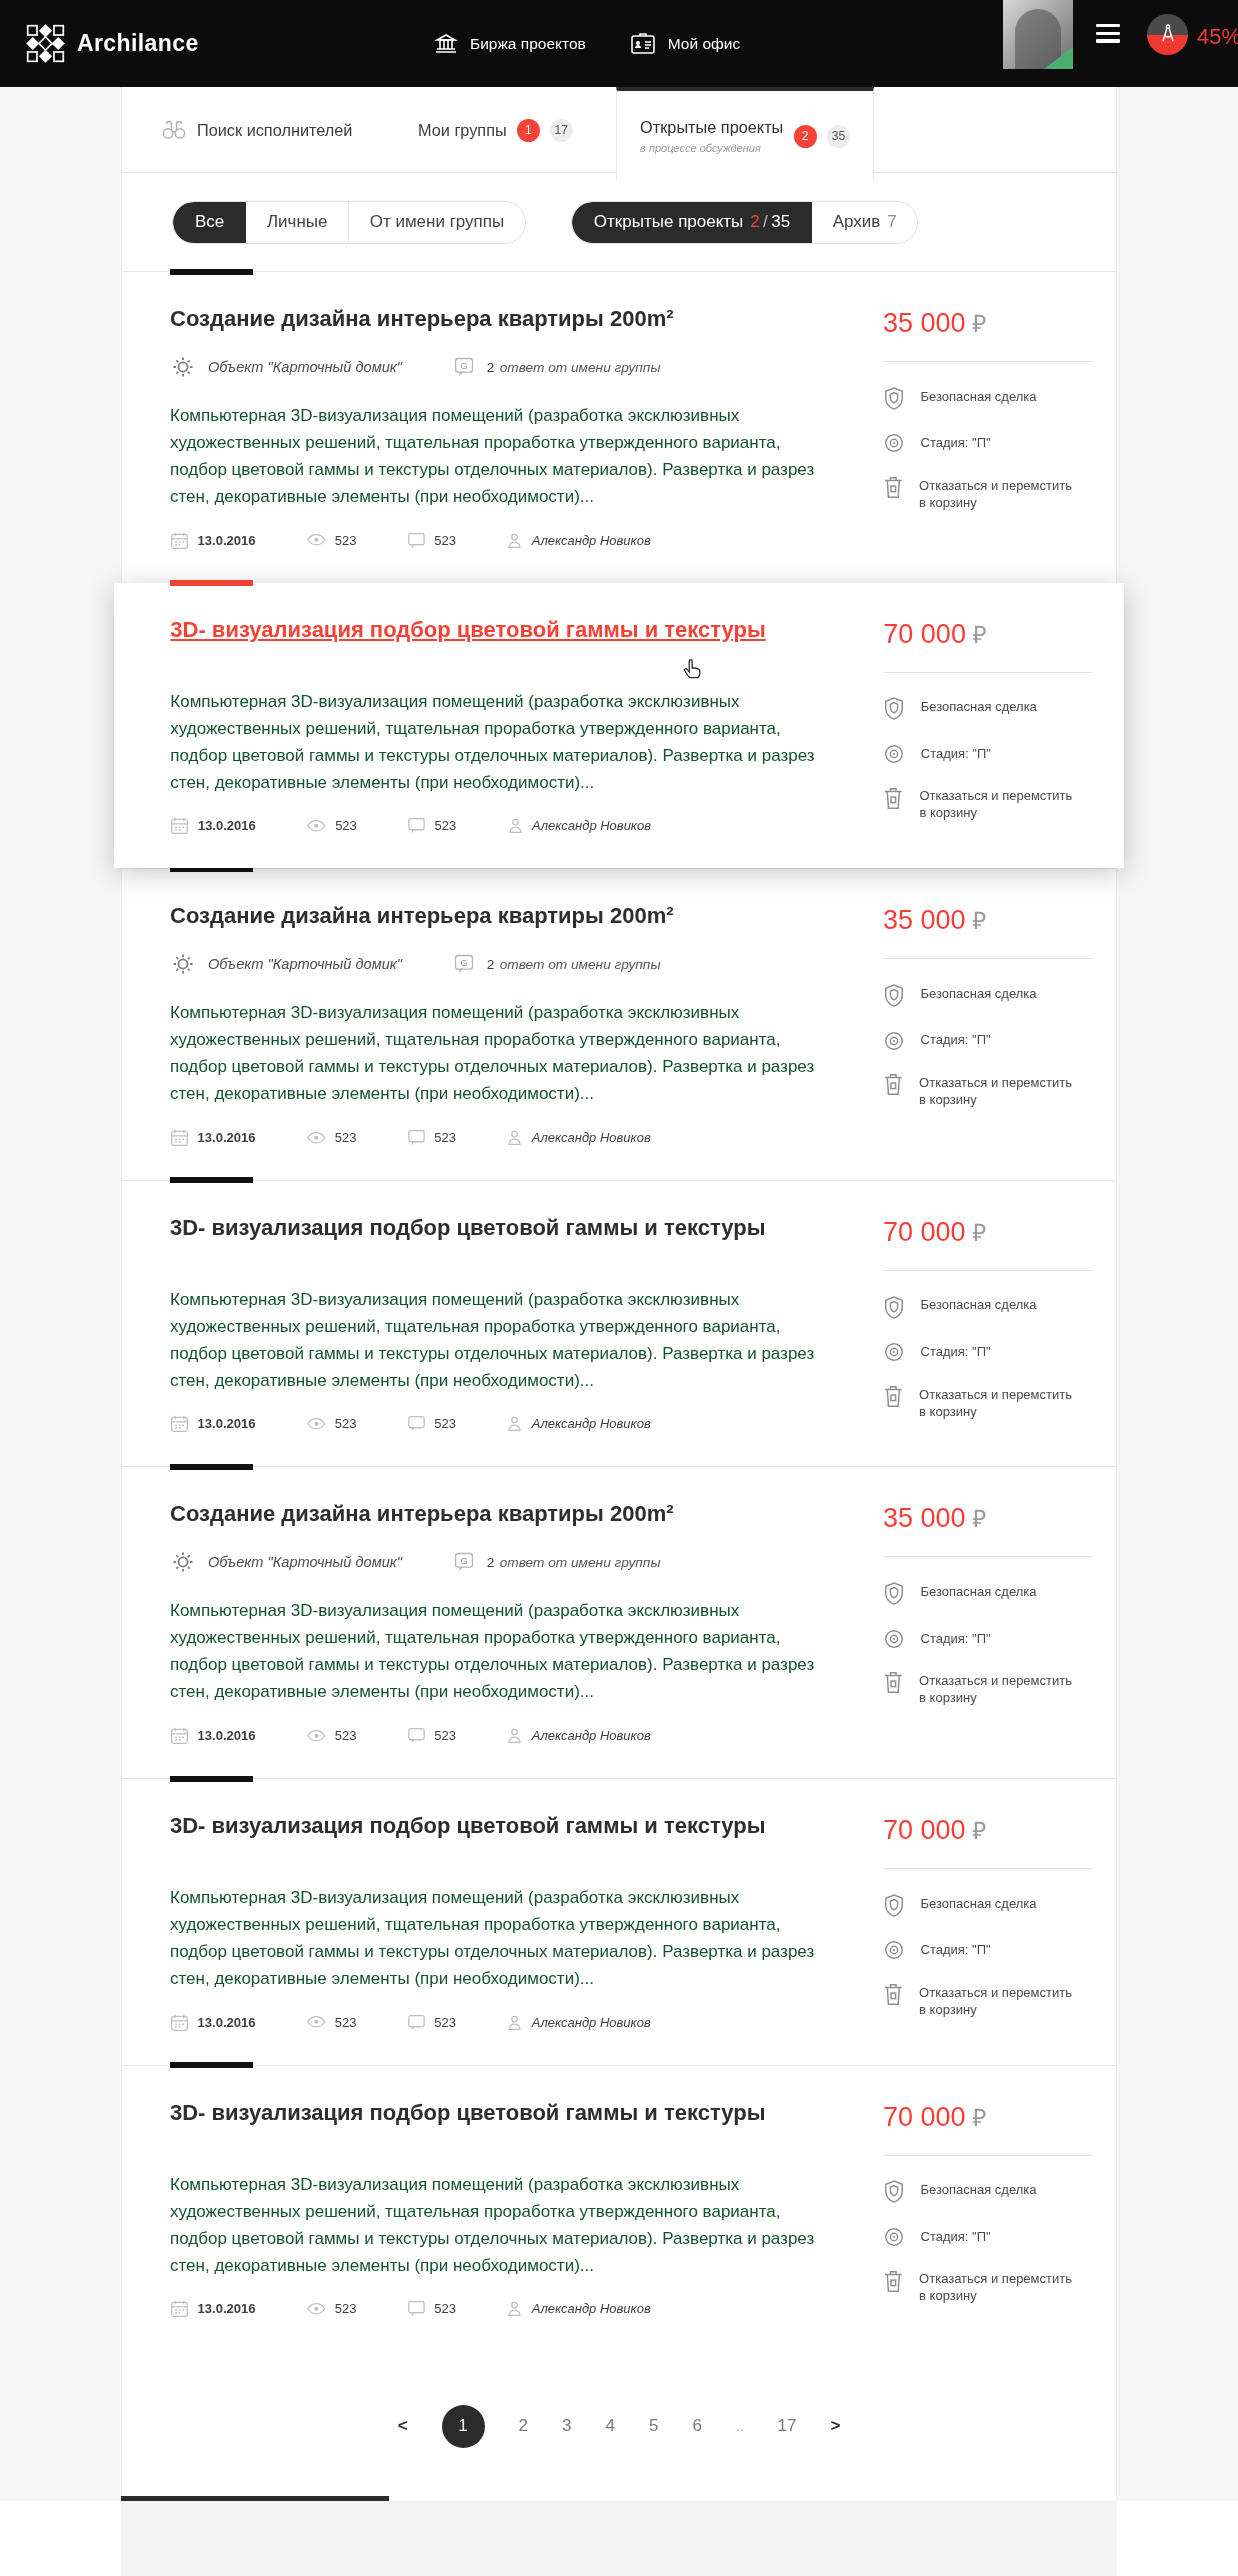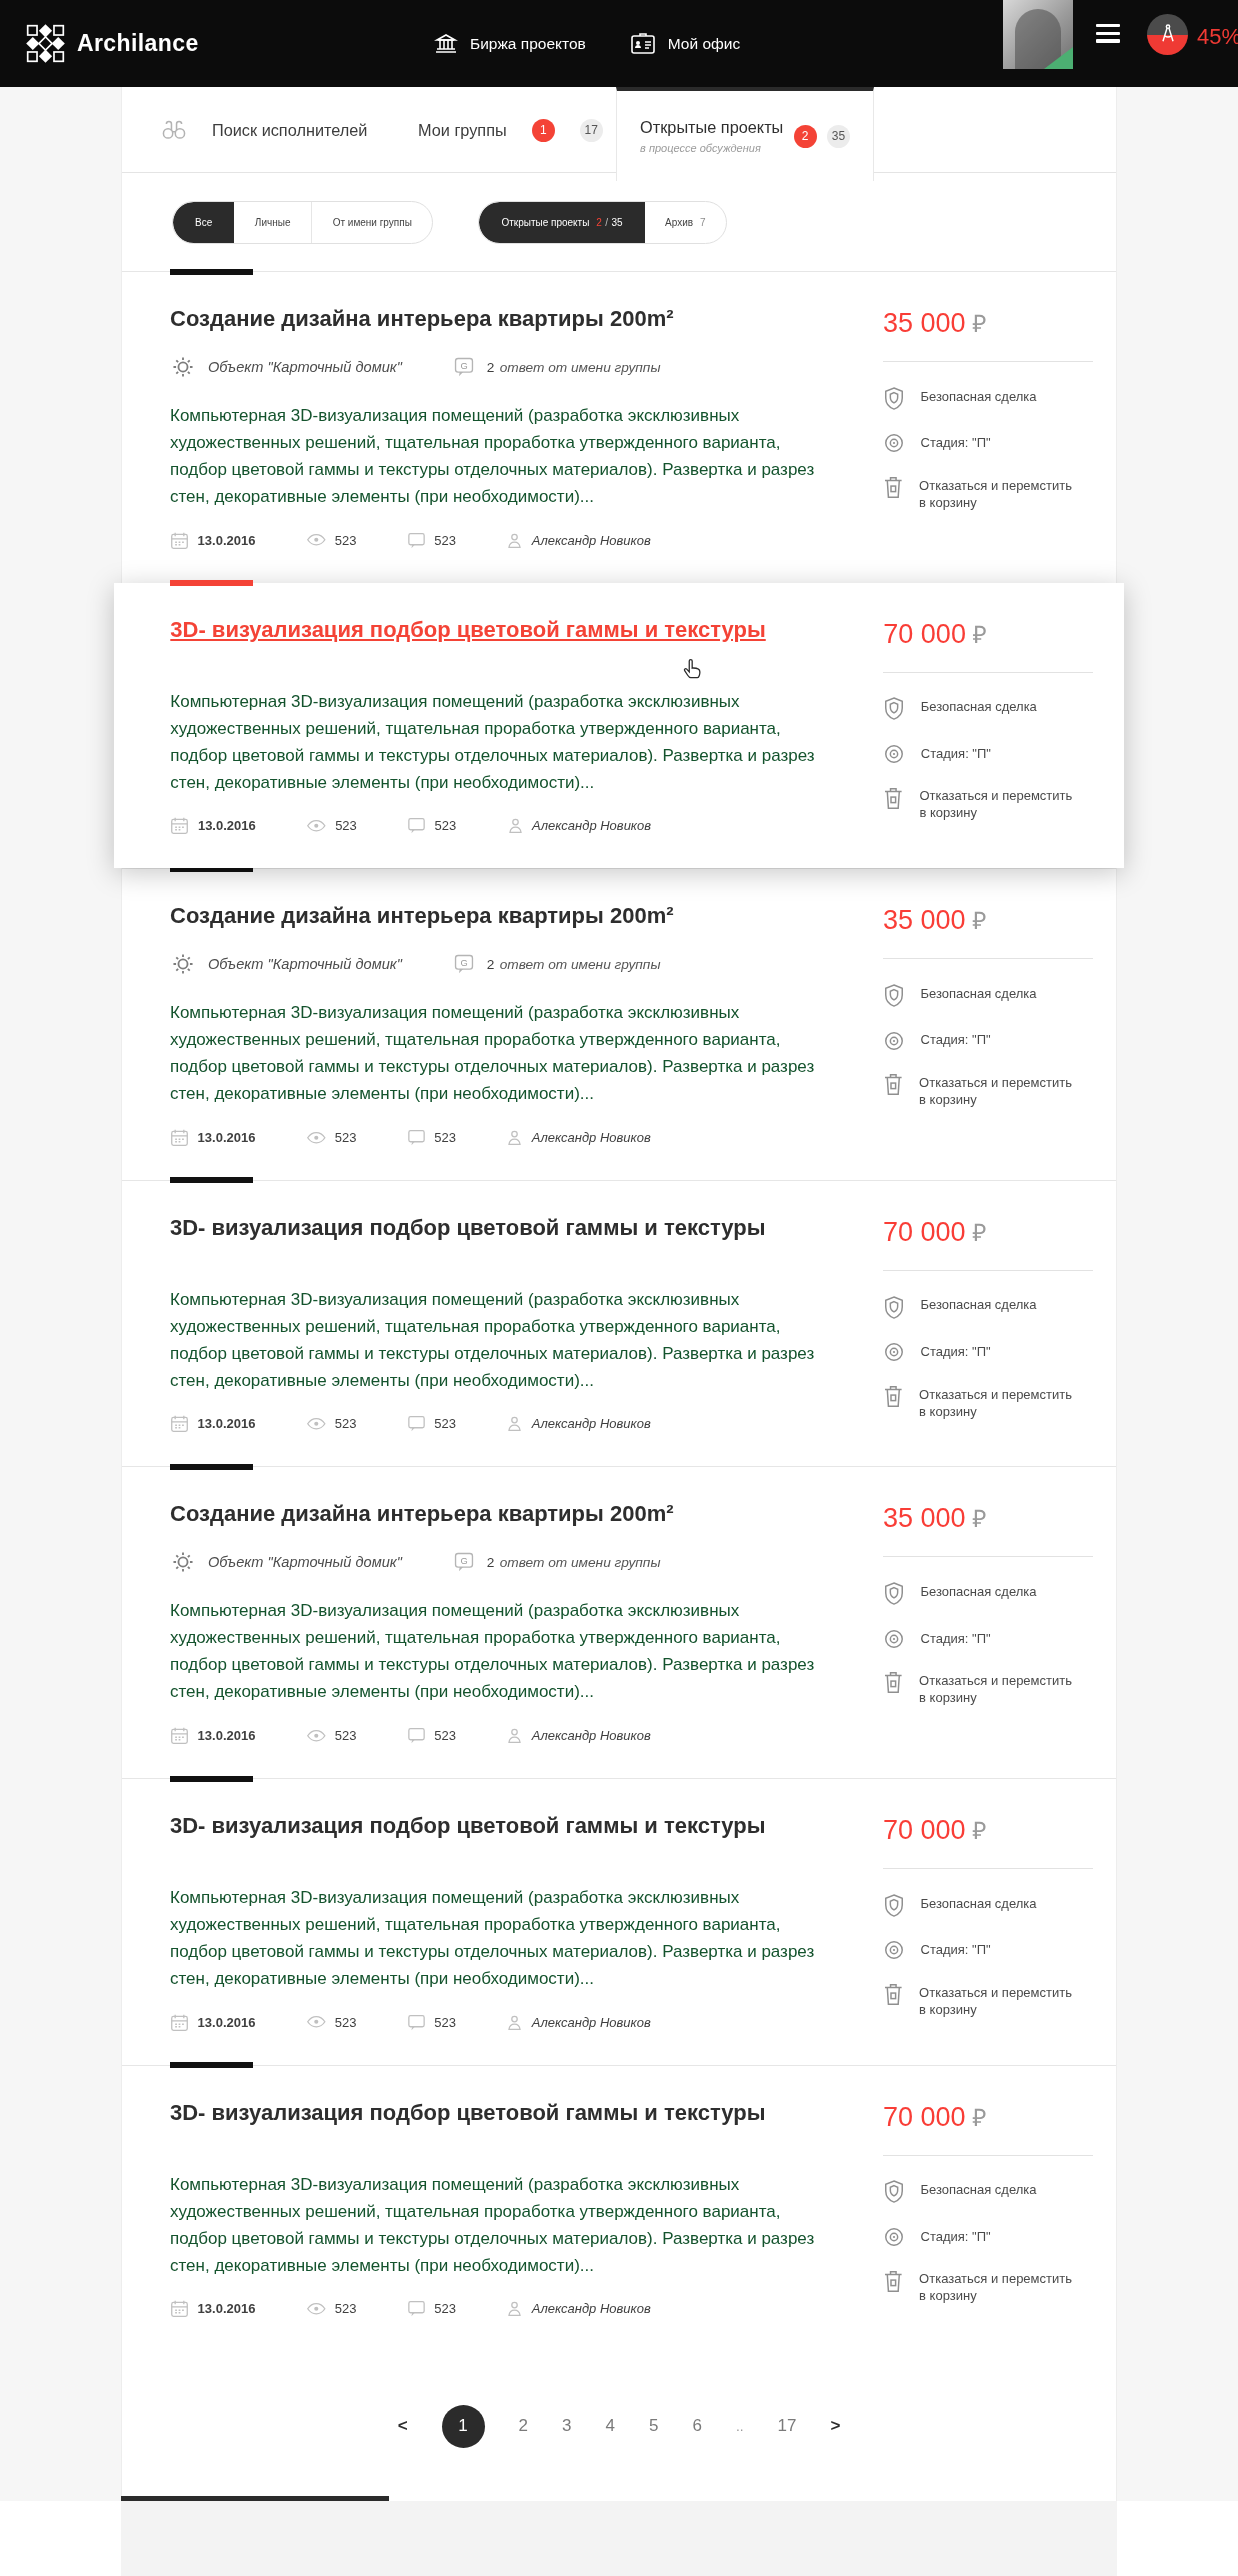--- a/index.html
+++ b/index.html
@@ -26,39 +26,39 @@
 
   
   .main-bg { background:#f6f6f6; }
   .sheet { width:996px; margin:0 auto; background:#fff; border-left:0.9px solid #ededed; border-right:0.9px solid #ededed; }
 
   .page-title { text-align:center; font-family:"Liberation Serif", serif; font-size:30px; color:#2f2f2f;
             padding:34px 0 24px 0; font-weight:normal; }
 
   
   .tabs-row { position:relative; height:86px; border-bottom:0.9px solid #e4e4e4; }
-  .tab { position:absolute; top:0; height:86px; display:flex; align-items:center; gap:25px;
+  .tab { position:absolute; top:0; height:86px; display:flex; align-items:center; gap:10px;
          font-size:16.3px; color:#3d3d3d; cursor:pointer; }
   .tab-1 { left:39px; }
   .tab-2 { left:296px; }
   .tab-4 { left:780px; }
   .badge { width:23px; height:23px; border-radius:50%; display:inline-flex; align-items:center; justify-content:center;
            font-size:12px; }
   .badge.red { background:#f44336; color:#fff; }
   .badge.gray { background:#ececec; color:#555; }
   .tab-active { position:absolute; left:494px; top:0; width:258px; height:94px; background:#fff;
             border-left:0.9px solid #e8e8e8; border-right:0.9px solid #e8e8e8; border-top:4.3px solid #2b2b2b;
             display:flex; align-items:center; justify-content:center; gap:10.3px; cursor:pointer; z-index:2; }
   .tab-active .lbl { font-size:16.3px; color:#2f2f2f; }
   .tab-active .sub { font-size:11px; font-style:italic; color:#9b9b9b; margin-top:4.3px; }
 
   
   .filters-row { height:98px; padding:27.5px 0 0 50px; display:flex; gap:45px; }
   .pill-group { display:flex; height:43px; border:0.9px solid #e0e0e0; border-radius:21.5px; background:#fff; overflow:hidden; }
-  .pill-seg { display:flex; align-items:center; padding:0 20.6px; font-size:10px; color:#444; cursor:pointer;
+  .pill-seg { display:flex; align-items:center; padding:0 20.6px; font-size:17px; color:#444; cursor:pointer;
               border-right:0.9px solid #e6e6e6; }
   .pill-seg:last-child { border-right:none; }
   .pill-seg.dark { background:#2b2b2b; color:#fff; border-radius:21.5px 0 0 21.5px; border-right:none; padding:0 22px; }
   .seg-red { color:#f44336; margin-left:6.9px; }
   .seg-dim { color:#bdbdbd; margin:0 3.4px; }
   .seg-count { color:#8d8d8d; margin-left:6.9px; }
 
   
   .card-list { }
   .card { position:relative; border-top:0.9px solid #e6e6e6; background:#fff; padding:34px 283px 33px 48px; }

